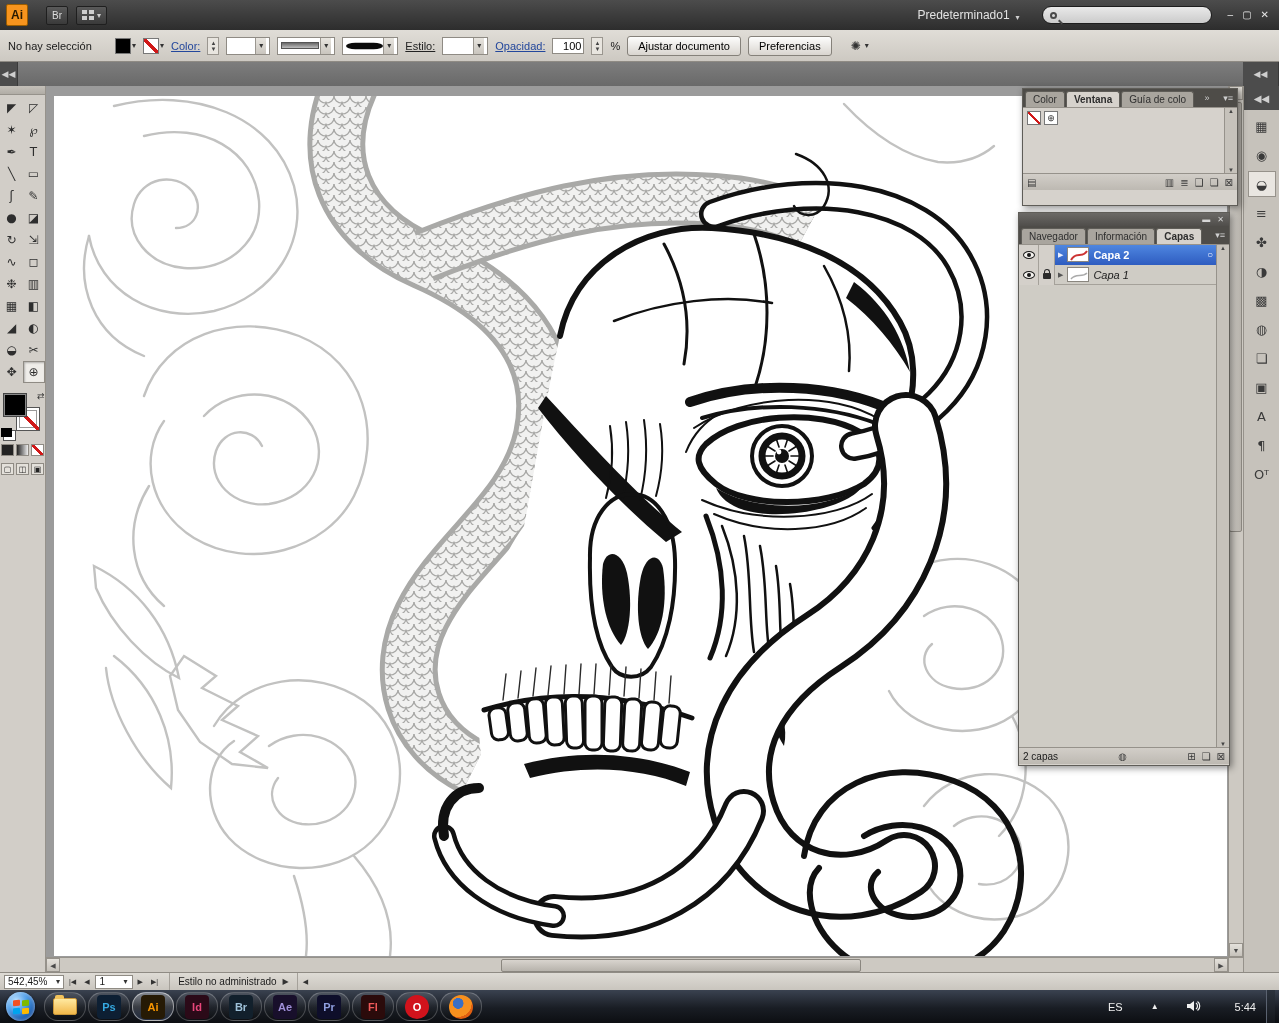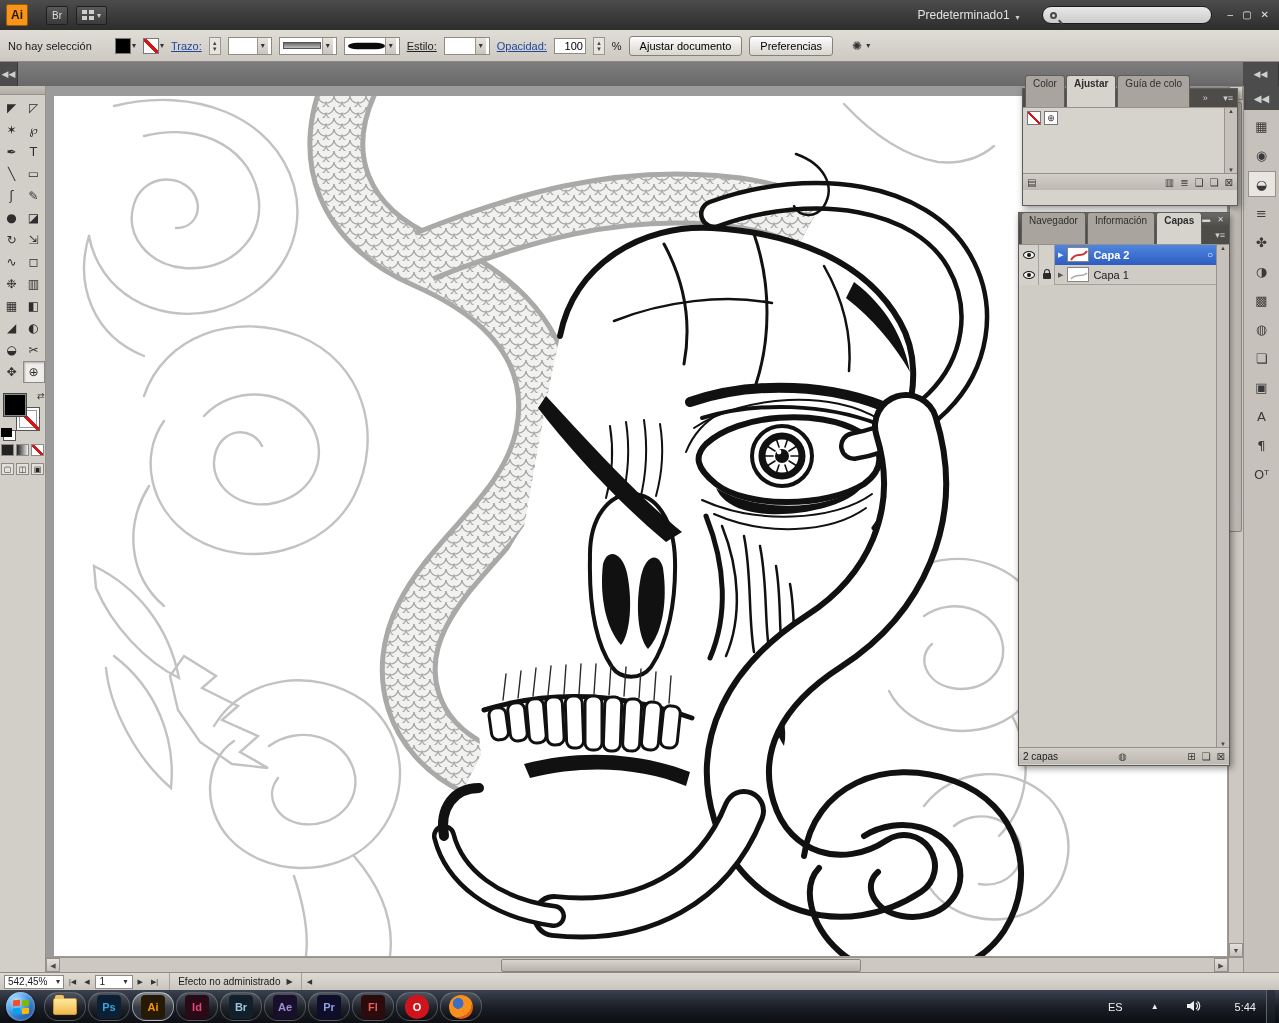--- a/index.html
+++ b/index.html
@@ -110,21 +110,21 @@
   .dock-header { width:100%; height:24px; background:#4c4c4c; color:#cfcfcf; font-size:10px; display:flex; align-items:center; justify-content:center; }
   .dock-icon { width:28px; height:26px; margin-top:3px; border:none; background:transparent; font-size:13px; color:#3a3a3a;
     font-family:"DejaVu Sans",sans-serif; padding:0; }
   .dock-icon:nth-child(3) { background:#e9e6e1; border:1px solid #96928b; }
 
   
   .panel { position:absolute; background:#d6d2cc; border:1px solid #5f5d58; box-shadow:2px 2px 7px rgba(0,0,0,.45); }
   #swatches-panel { left:1022px; top:2px; width:216px; height:118px; }
   #layers-panel { left:1018px; top:126px; width:212px; height:554px; }
   .ptabs { height:18px; background:#4e4c48; display:flex; align-items:flex-end; padding-left:2px; }
-  .ptab { height:32px; background:#a9a59e; color:#2e2e2e; font-size:10px; padding:0 7px; line-height:16px;
+  .ptab { height:16px; background:#a9a59e; color:#2e2e2e; font-size:10px; padding:0 7px; line-height:16px;
     border:1px solid #5f5d58; border-bottom:none; border-radius:3px 3px 0 0; margin-right:1px; white-space:nowrap; overflow:hidden; }
   .ptab.active { background:#d6d2cc; font-weight:bold; }
   .ptab-ico { margin-left:auto; color:#cfcfcf; font-size:9px; padding:0 4px; line-height:18px; }
   .panel-titlebar { height:13px; background:linear-gradient(#6b6966,#504e4b); display:flex; align-items:center; justify-content:flex-end; gap:7px; padding:0 5px; }
   .pt-ico { color:#d6d6d6; font-size:8px; line-height:10px; }
   .sw-content { position:relative; height:66px; background:#d6d2cc; border-top:1px solid #96928b; }
   .sw-chip { position:absolute; top:3px; width:14px; height:14px; background:#fff; border:1px solid #777; }
   .sw-none { left:4px; }
   .sw-none::after { content:""; position:absolute; inset:0; background:linear-gradient(45deg, transparent 43%, #d01818 43%, #d01818 57%, transparent 57%); }
   .sw-reg { left:21px; font-size:9px; color:#333; display:flex; align-items:center; justify-content:center; }
@@ -137,21 +137,21 @@
   .layers-content { position:relative; height:503px; background:#cfccc5; border-top:1px solid #96928b; }
   .layer-row { display:flex; align-items:center; height:20px; border-bottom:1px solid #a5a19a; font-size:11px; }
   .cell { width:20px; height:20px; background:#d4d0ca; border-right:1px solid #a5a19a; display:flex; align-items:center; justify-content:center; }
   .cell.lock { width:16px; }
   .row-main { flex:1; display:flex; align-items:center; height:20px; padding:0 3px; gap:4px; }
   .layer-row.selected .row-main { background:linear-gradient(#4e86e0,#2e5cc0); color:#fff; }
   .disclosure { font-size:7px; color:#555; }
   .layer-row.selected .disclosure { color:#e8eeff; }
   .thumb { width:22px; height:15px; background:#fff; border:1px solid #8a867f; position:relative; overflow:hidden; }
   .lname { flex:1; }
-  .layer-row .template-name { }
+  .layer-row .template-name { font-style:italic; }
   .target { font-size:10px; color:#333; }
   .layer-row.selected .target { color:#e8eeff; }
   .selchip { width:7px; height:7px; background:#1d3f9e; border:1px solid #dfe6ff; margin-left:2px; }
   .layers-scroll { position:absolute; right:0; top:0; bottom:0; width:13px; background:#c6c2bb; border-left:1px solid #96928b;
     display:flex; flex-direction:column; justify-content:space-between; font-size:6px; color:#444; text-align:center; }
   .eye-icon { display:inline-block; width:12px; height:8px; border:1px solid #1a1a1a; border-radius:50%; position:relative; background:#f4f2ee; }
   .eye-icon::after { content:""; position:absolute; left:3px; top:1px; width:4px; height:4px; background:#1a1a1a; border-radius:50%; }
   .lock-icon { position:relative; display:inline-block; width:8px; height:6px; background:#2a2a2a; border-radius:1px; margin-top:3px; }
   .lock-icon::before { content:""; position:absolute; left:1px; top:-4px; width:4px; height:4px; border:1.5px solid #2a2a2a; border-bottom:none; border-radius:3px 3px 0 0; }
 
@@ -219,21 +219,21 @@
       <span class="wc">–</span>
       <span class="wc">▢</span>
       <span class="wc">✕</span>
     </div>
   </header>
 
   <div id="controlbar">
     <span class="sel-status">No hay selección</span>
     <span><span class="swatch fillsw"></span><span class="swdd">▾</span></span>
     <span><span class="swatch strokesw"></span><span class="swdd">▾</span></span>
-    <span class="linklbl">Trazo:</span>
+    <span class="linklbl">Color:</span>
     <span class="stepper">
         <span>▲</span>
         <span>▼</span>
       </span>
     <span class="combo" style="width:44px">
         <span class="cdd">▾</span>
       </span>
     <span class="combo" style="width:58px">
         <span class="profilebar"></span>
         <span class="cdd">▾</span>
@@ -477,21 +477,21 @@
       <div class="dock-header">◀◀</div>
       <div style="display:contents">
         
       <button class="dock-icon">▦</button><button class="dock-icon">◉</button><button class="dock-icon">◒</button><button class="dock-icon">≡</button><button class="dock-icon">✤</button><button class="dock-icon">◑</button><button class="dock-icon">▩</button><button class="dock-icon">◍</button><button class="dock-icon">❏</button><button class="dock-icon">▣</button><button class="dock-icon">A</button><button class="dock-icon">¶</button><button class="dock-icon">Oᵀ</button></div>
     </div>
 
     <div class="panel" id="swatches-panel">
       <div class="ptabs">
         <span style="display:contents">
           
-        <span class="ptab">Color</span><span class="ptab active">Ajustar</span><span class="ptab">Guía de colo</span></span>
+        <span class="ptab">Color</span><span class="ptab active">Ventana</span><span class="ptab">Guía de colo</span></span>
         <span class="ptab-ico">»</span>
         <span class="ptab-ico">▾≡</span>
       </div>
       <div class="sw-content">
         <span class="sw-chip sw-none"></span>
         <span class="sw-chip sw-reg">⊕</span>
         <div class="sw-scroll">
             <span>▲</span>
             <span>▼</span>
           </div>
@@ -567,21 +567,21 @@
     </span>
     <button class="nav-glyph">|◀</button>
     <button class="nav-glyph">◀</button>
     <span class="page-combo">
       <span>1</span>
       <span class="dd" style="color:#333;margin-left:auto">▾</span>
     </span>
     <button class="nav-glyph">▶</button>
     <button class="nav-glyph">▶|</button>
     <span class="status-belt">
-      <span>Efecto no administrado</span>
+      <span>Estilo no administrado</span>
       <span class="dd" style="color:#333">▶</span>
     </span>
     <button class="nav-glyph">◀</button>
   </div>
 
   <div id="taskbar">
     <button class="orb">
       <span class="flag">
           <i class="f1"></i>
           <i class="f2"></i>

